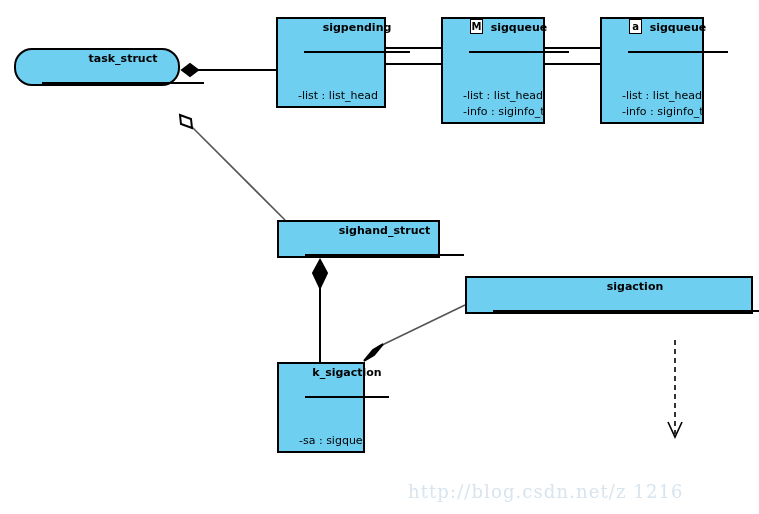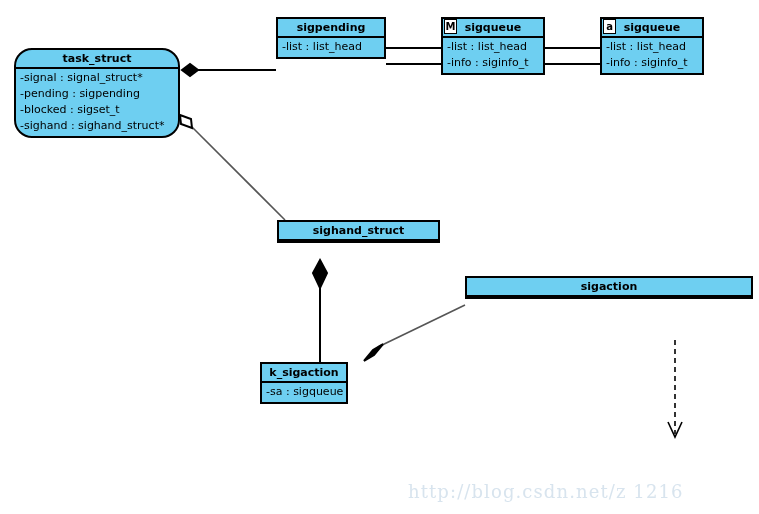--- a/index.html
+++ b/index.html
@@ -26,30 +26,32 @@
     border: 2px solid #000000;
     z-index: 5;
   }
   .uml-title {
     box-sizing: border-box;
     width: 100%;
     text-align: center;
     font-weight: bold;
     font-size: 11px;
     line-height: 17px;
-    height: 19px;
+    height: 34px;
     color: #000000;
     border-bottom: 2px solid #000000;
     position: relative;
     white-space: nowrap;
     overflow: hidden;
+    margin-left: 26px;
   }
   .uml-attrs {
     box-sizing: border-box;
-    padding: 1px 0 2px 0;
+    padding: 1px 0 2px 16px;
+    margin-top: 34px;
   }
   .uml-attr {
     font-size: 11px;
     line-height: 16px;
     height: 16px;
     color: #000000;
     padding-left: 4px;
     white-space: nowrap;
     overflow: hidden;
   }
@@ -135,26 +137,20 @@
     <g>
       <line x1="675" y1="340" x2="675" y2="434" stroke="#000000" stroke-width="1.6" stroke-dasharray="5,4"></line>
       <polyline points="668,422 675,437 682,422" fill="none" stroke="#000000" stroke-width="1.6"></polyline>
     </g>
   </svg>
 
   <div class="uml-class" style="left:14px; top:48px; width:166px;border-radius:18px;">
     <div class="uml-title">
       <span>task_struct</span>
     </div>
-    <div class="uml-attrs">
-      <div class="uml-attr">-signal : signal_struct*</div>
-      <div class="uml-attr">-pending : sigpending</div>
-      <div class="uml-attr">-blocked : sigset_t</div>
-      <div class="uml-attr">-sighand : sighand_struct*</div>
-    </div>
   </div>
 
   <div class="uml-class" style="left:276px; top:17px; width:110px;">
     <div class="uml-title">
       <span>sigpending</span>
     </div>
     <div class="uml-attrs">
       <div class="uml-attr">-list : list_head</div>
     </div>
   </div>
@@ -186,21 +182,21 @@
       <span>sighand_struct</span>
     </div>
   </div>
 
   <div class="uml-class" style="left:465px; top:276px; width:288px;">
     <div class="uml-title">
       <span>sigaction</span>
     </div>
   </div>
 
-  <div class="uml-class" style="left:260px; top:362px; width:88px;">
+  <div class="uml-class" style="left:277px; top:362px; width:88px;">
     <div class="uml-title">
       <span>k_sigaction</span>
     </div>
     <div class="uml-attrs">
       <div class="uml-attr">-sa : sigqueue</div>
     </div>
   </div>
 
 
 </div>

